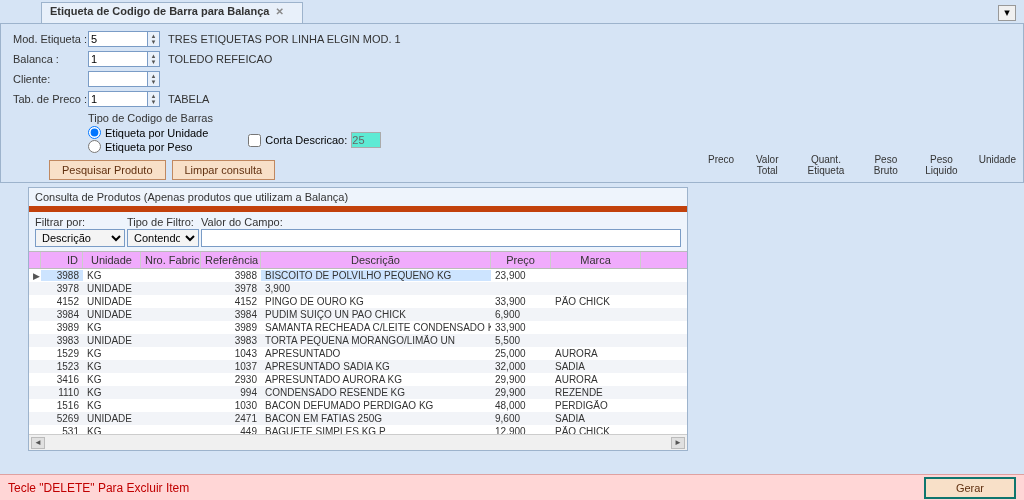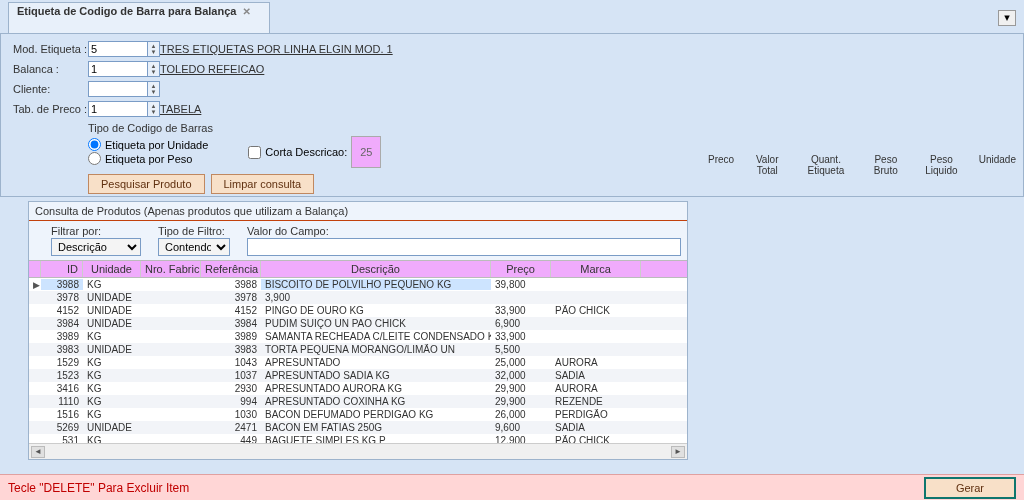--- a/index.html
+++ b/index.html
@@ -1,37 +1,37 @@
 <!DOCTYPE html>
 <html><head>
 <meta charset="utf-8">
 <style>
 * { margin: 0; padding: 0; box-sizing: border-box; font-family: Tahoma, Arial, sans-serif; font-size: 11px; }
 body { background: #d6e4f5; width: 1024px; height: 500px; position: relative; overflow: hidden; }
 .tab-bar { background: #d6e4f5; padding: 2px 8px 0 8px; display: flex; align-items: center; justify-content: space-between; }
-.tab { background: #e8f0fa; border: 1px solid #9db3cc; border-bottom: none; padding: 2px 18px 16px 8px; font-weight: bold; color: #333; position: relative; display: flex; align-items: center; gap: 6px; }
+.tab { background: #e8f0fa; border: 1px solid #9db3cc; border-bottom: none; padding: 2px 18px 6px 8px; font-weight: bold; color: #333; position: relative; display: flex; align-items: center; gap: 6px; margin-left: 33px; }
 .tab .close { color: #888; font-size: 10px; cursor: pointer; }
 .dropdown-btn { width: 18px; height: 16px; background: #f0f0f0; border: 1px solid #999; display: flex; align-items: center; justify-content: center; cursor: pointer; }
 .main { background: #d6e4f5; padding: 6px 12px 2px 12px; border: 1px solid #9db3cc; }
 .form-row { display: flex; align-items: center; margin-bottom: 2px; height: 18px; }
 .form-label { width: 75px; color: #333; }
 .form-input { width: 60px; height: 16px; background: #fff; border: 1px solid #7a9cc6; padding: 0 2px; }
 .form-spin { width: 12px; height: 16px; background: #e8f0fa; border: 1px solid #7a9cc6; border-left: none; display: flex; flex-direction: column; justify-content: center; align-items: center; font-size: 6px; line-height: 6px; color: #555; cursor: pointer; }
-.form-desc { margin-left: 0; color: #333; text-decoration: underline; }
+.form-desc { margin-left: 8px; color: #333; }
 .radio-group { margin-left: 75px; margin-top: 4px; }
 .radio-title { font-weight: normal; color: #333; margin-bottom: 2px; }
 .radio-item { display: flex; align-items: center; gap: 4px; margin-bottom: 1px; }
 .radio-item input { margin: 0; }
 .check-inline { display: flex; align-items: center; gap: 4px; margin-left: 40px; }
-.check-inline .small-input { width: 30px; height: 32px; background: #f0abfc; border: 1px solid #aaa; text-align: center; color: #666; }
-.btn-row { margin-left: 75px; margin-top: 6px; display: flex; gap: 6px; }
+.check-inline .small-input { width: 30px; height: 16px; background: #5eead4; border: 1px solid #aaa; text-align: left; color: #666; }
+.btn-row { margin-left: 36px; margin-top: 6px; display: flex; gap: 6px; }
 .btn { padding: 3px 12px; border: 1px solid #c08860; background: #f8e0c8; color: #603010; cursor: pointer; font-size: 11px; }
 .sub-panel { margin: 4px 8px 0 28px; background: #eef4fc; border: 1px solid #9db3cc; width: 660px; }
-.sub-header { padding: 3px 6px; color: #333; border-bottom: 1px solid #c2410c; }
-.filter-row { display: flex; align-items: flex-end; gap: 17px; padding: 4px 6px; margin-left: 16px; }
+.sub-header { padding: 3px 6px; color: #333; border-bottom: 6px solid #c2410c; }
+.filter-row { display: flex; align-items: flex-end; gap: 2px; padding: 4px 6px; }
 .filter-col { display: flex; flex-direction: column; gap: 1px; }
 .filter-col label { color: #333; }
 .filter-col select, .filter-col input { height: 18px; border: 1px solid #7a9cc6; background: #fff; padding: 0 2px; font-size: 11px; }
 .filter-col select { background: #f4f4f4; }
 .grid-wrap { position: relative; }
 .grid-header { display: flex; background: #f0abfc; border-top: 1px solid #bbb; border-bottom: 1px solid #bbb; }
 .gh { padding: 2px 4px; border-right: 1px solid #ccc; text-align: center; color: #333; font-weight: normal; overflow: hidden; white-space: nowrap; }
 .grid-body { height: 165px; overflow-y: scroll; background: #fff; }
 .grid-row { display: flex; height: 13px; align-items: center; }
 .grid-row.alt { background: #f2f4f8; }
@@ -154,21 +154,21 @@
       <div class="gh c-marca">Marca</div>
     </div>
     <div class="grid-body" id="grid-body">
         <div class="grid-row sel">
           <div class="gc row-indicator">▶</div>
           <div class="gc c-id">3988</div>
           <div class="gc c-un">KG</div>
           <div class="gc c-nf"></div>
           <div class="gc c-ref">3988</div>
           <div class="gc c-desc">BISCOITO DE POLVILHO PEQUENO KG</div>
-          <div class="gc c-preco">39,800</div>
+          <div class="gc c-preco">23,900</div>
           <div class="gc c-marca"></div>
         </div>
         <div class="grid-row alt">
           <div class="gc row-indicator"></div>
           <div class="gc c-id">3978</div>
           <div class="gc c-un">UNIDADE</div>
           <div class="gc c-nf"></div>
           <div class="gc c-ref">3978</div>
           <div class="gc c-preco">3,900</div>
           <div class="gc c-marca"></div>
@@ -242,32 +242,32 @@
           <div class="gc c-desc">APRESUNTADO AURORA KG</div>
           <div class="gc c-preco">29,900</div>
           <div class="gc c-marca">AURORA</div>
         </div>
         <div class="grid-row alt">
           <div class="gc row-indicator"></div>
           <div class="gc c-id">1110</div>
           <div class="gc c-un">KG</div>
           <div class="gc c-nf"></div>
           <div class="gc c-ref">994</div>
-          <div class="gc c-desc">APRESUNTADO COXINHA KG</div>
+          <div class="gc c-desc">CONDENSADO RESENDE KG</div>
           <div class="gc c-preco">29,900</div>
           <div class="gc c-marca">REZENDE</div>
         </div>
         <div class="grid-row">
           <div class="gc row-indicator"></div>
           <div class="gc c-id">1516</div>
           <div class="gc c-un">KG</div>
           <div class="gc c-nf"></div>
           <div class="gc c-ref">1030</div>
           <div class="gc c-desc">BACON DEFUMADO PERDIGAO  KG</div>
-          <div class="gc c-preco">26,000</div>
+          <div class="gc c-preco">48,000</div>
           <div class="gc c-marca">PERDIGÃO</div>
         </div>
         <div class="grid-row alt">
           <div class="gc row-indicator"></div>
           <div class="gc c-id">5269</div>
           <div class="gc c-un">UNIDADE</div>
           <div class="gc c-nf"></div>
           <div class="gc c-ref">2471</div>
           <div class="gc c-desc">BACON EM FATIAS 250G</div>
           <div class="gc c-preco">9,600</div>

